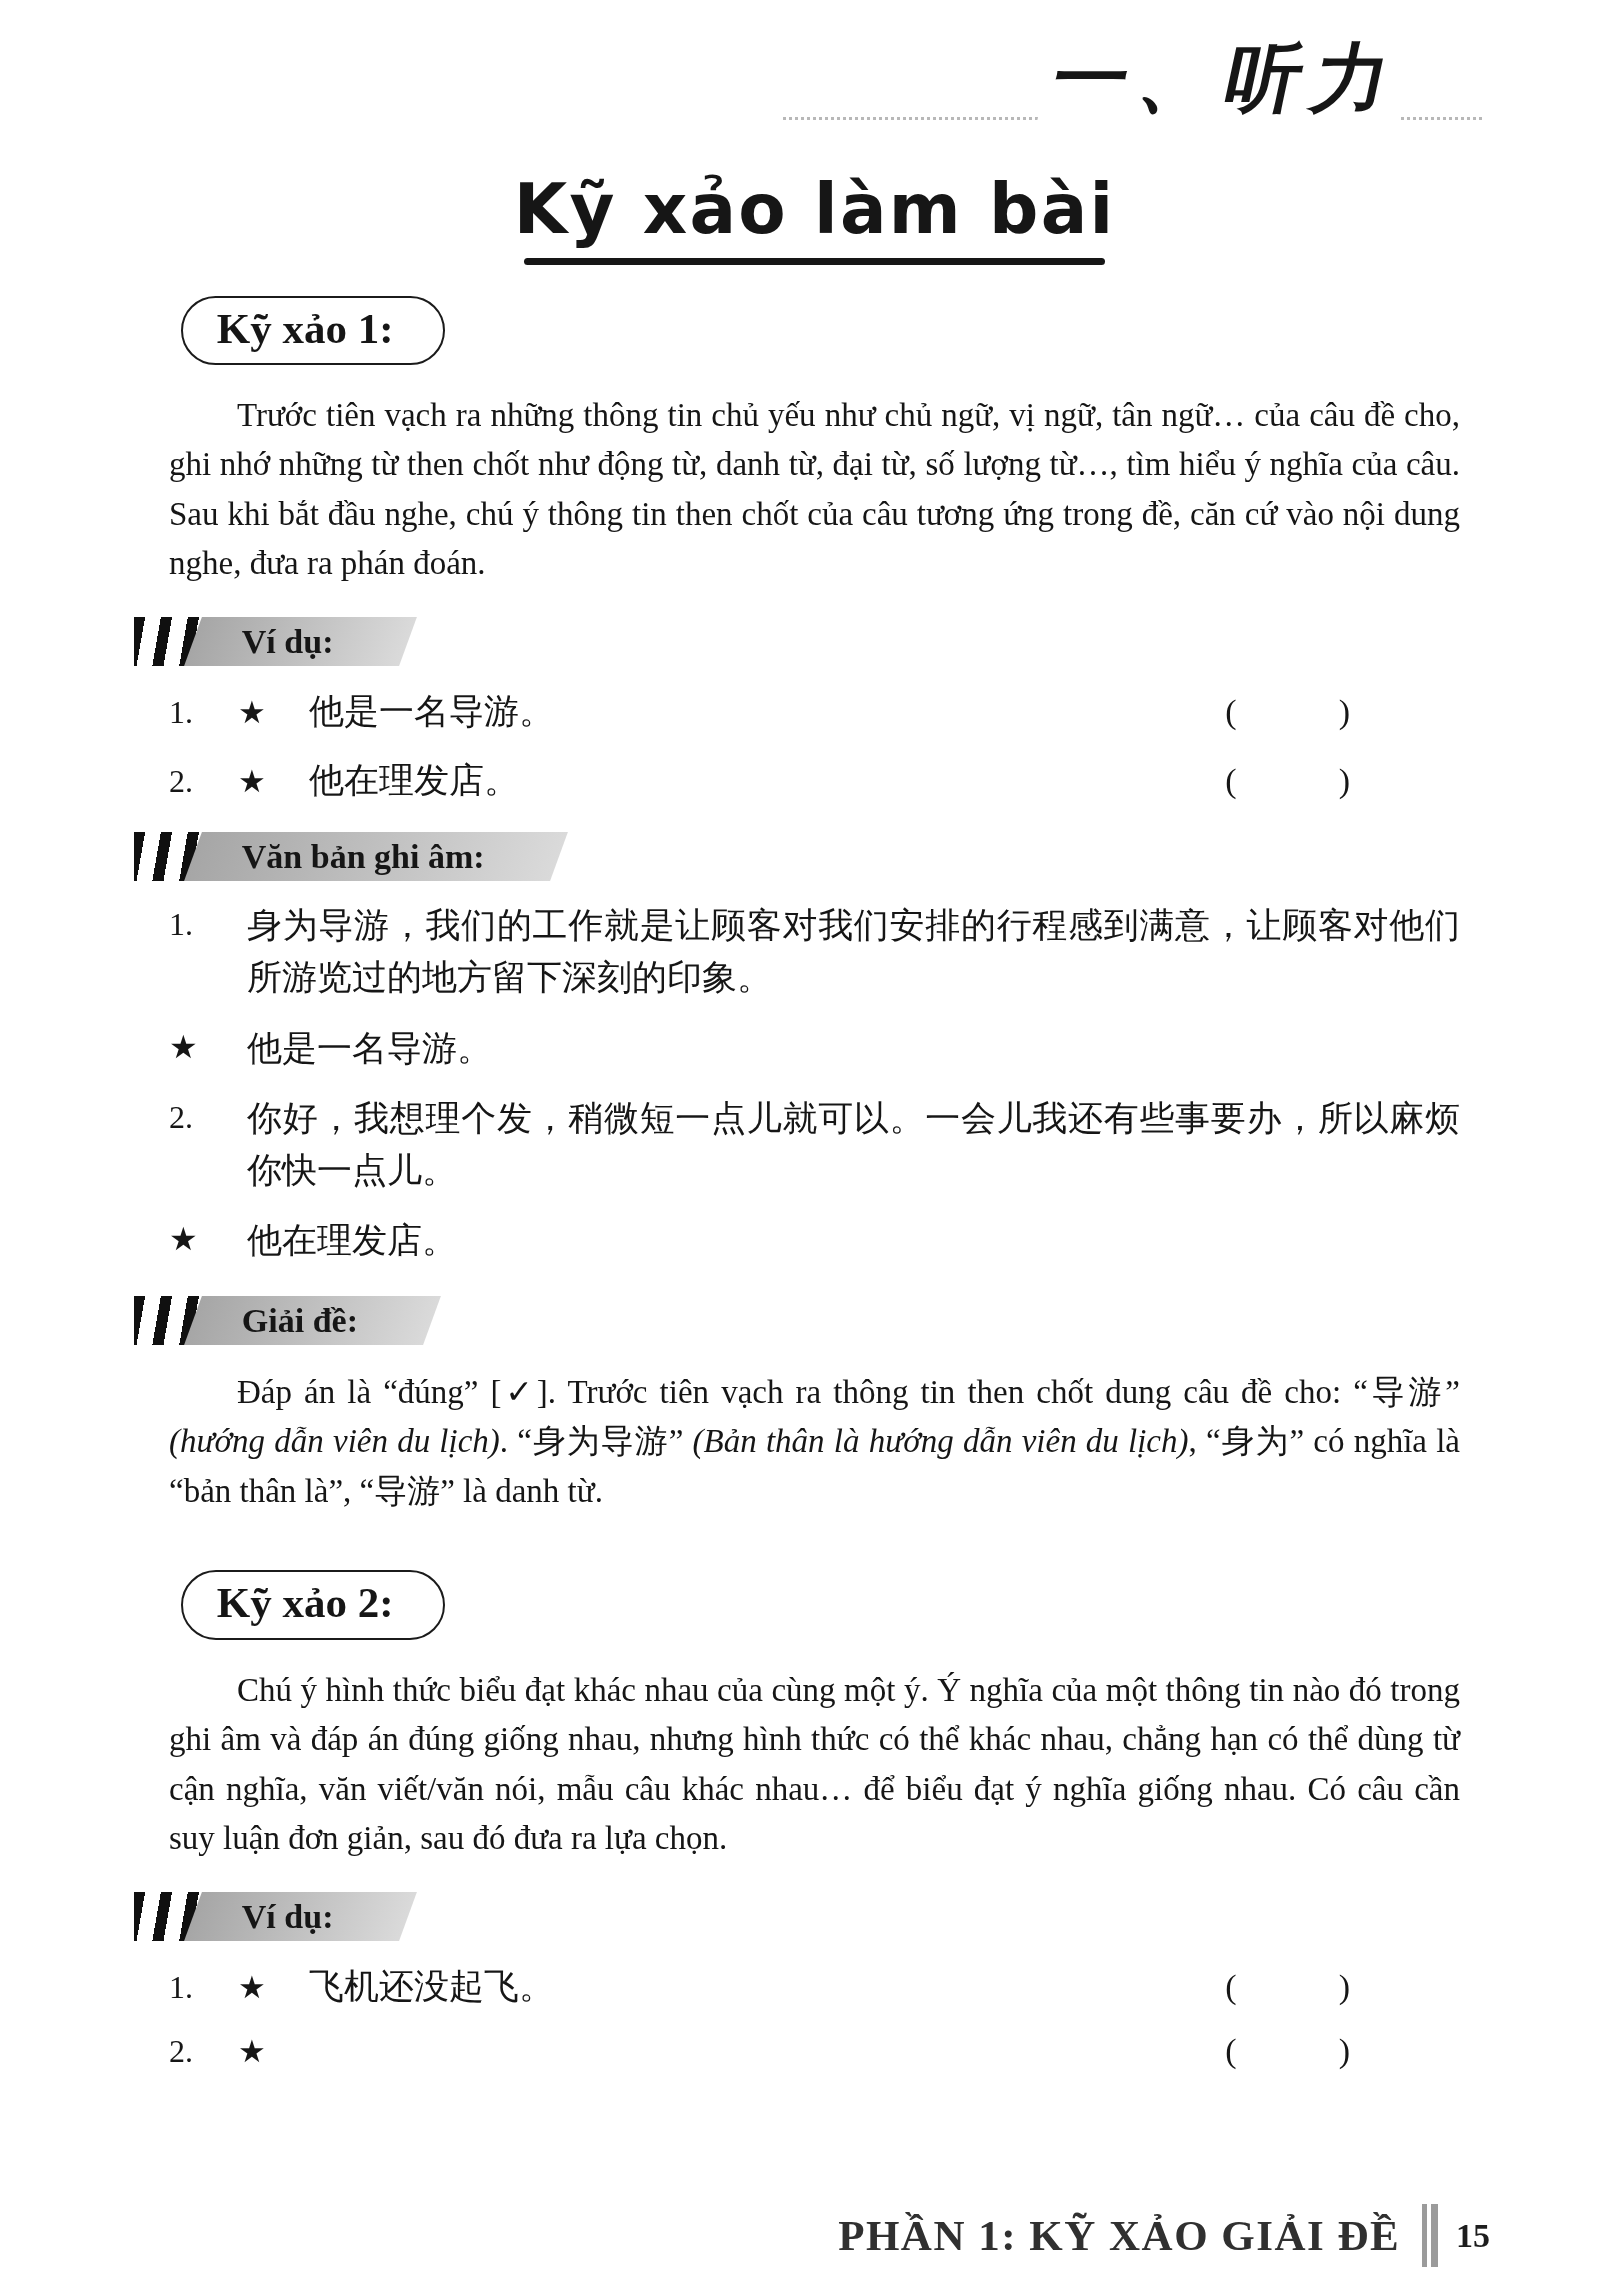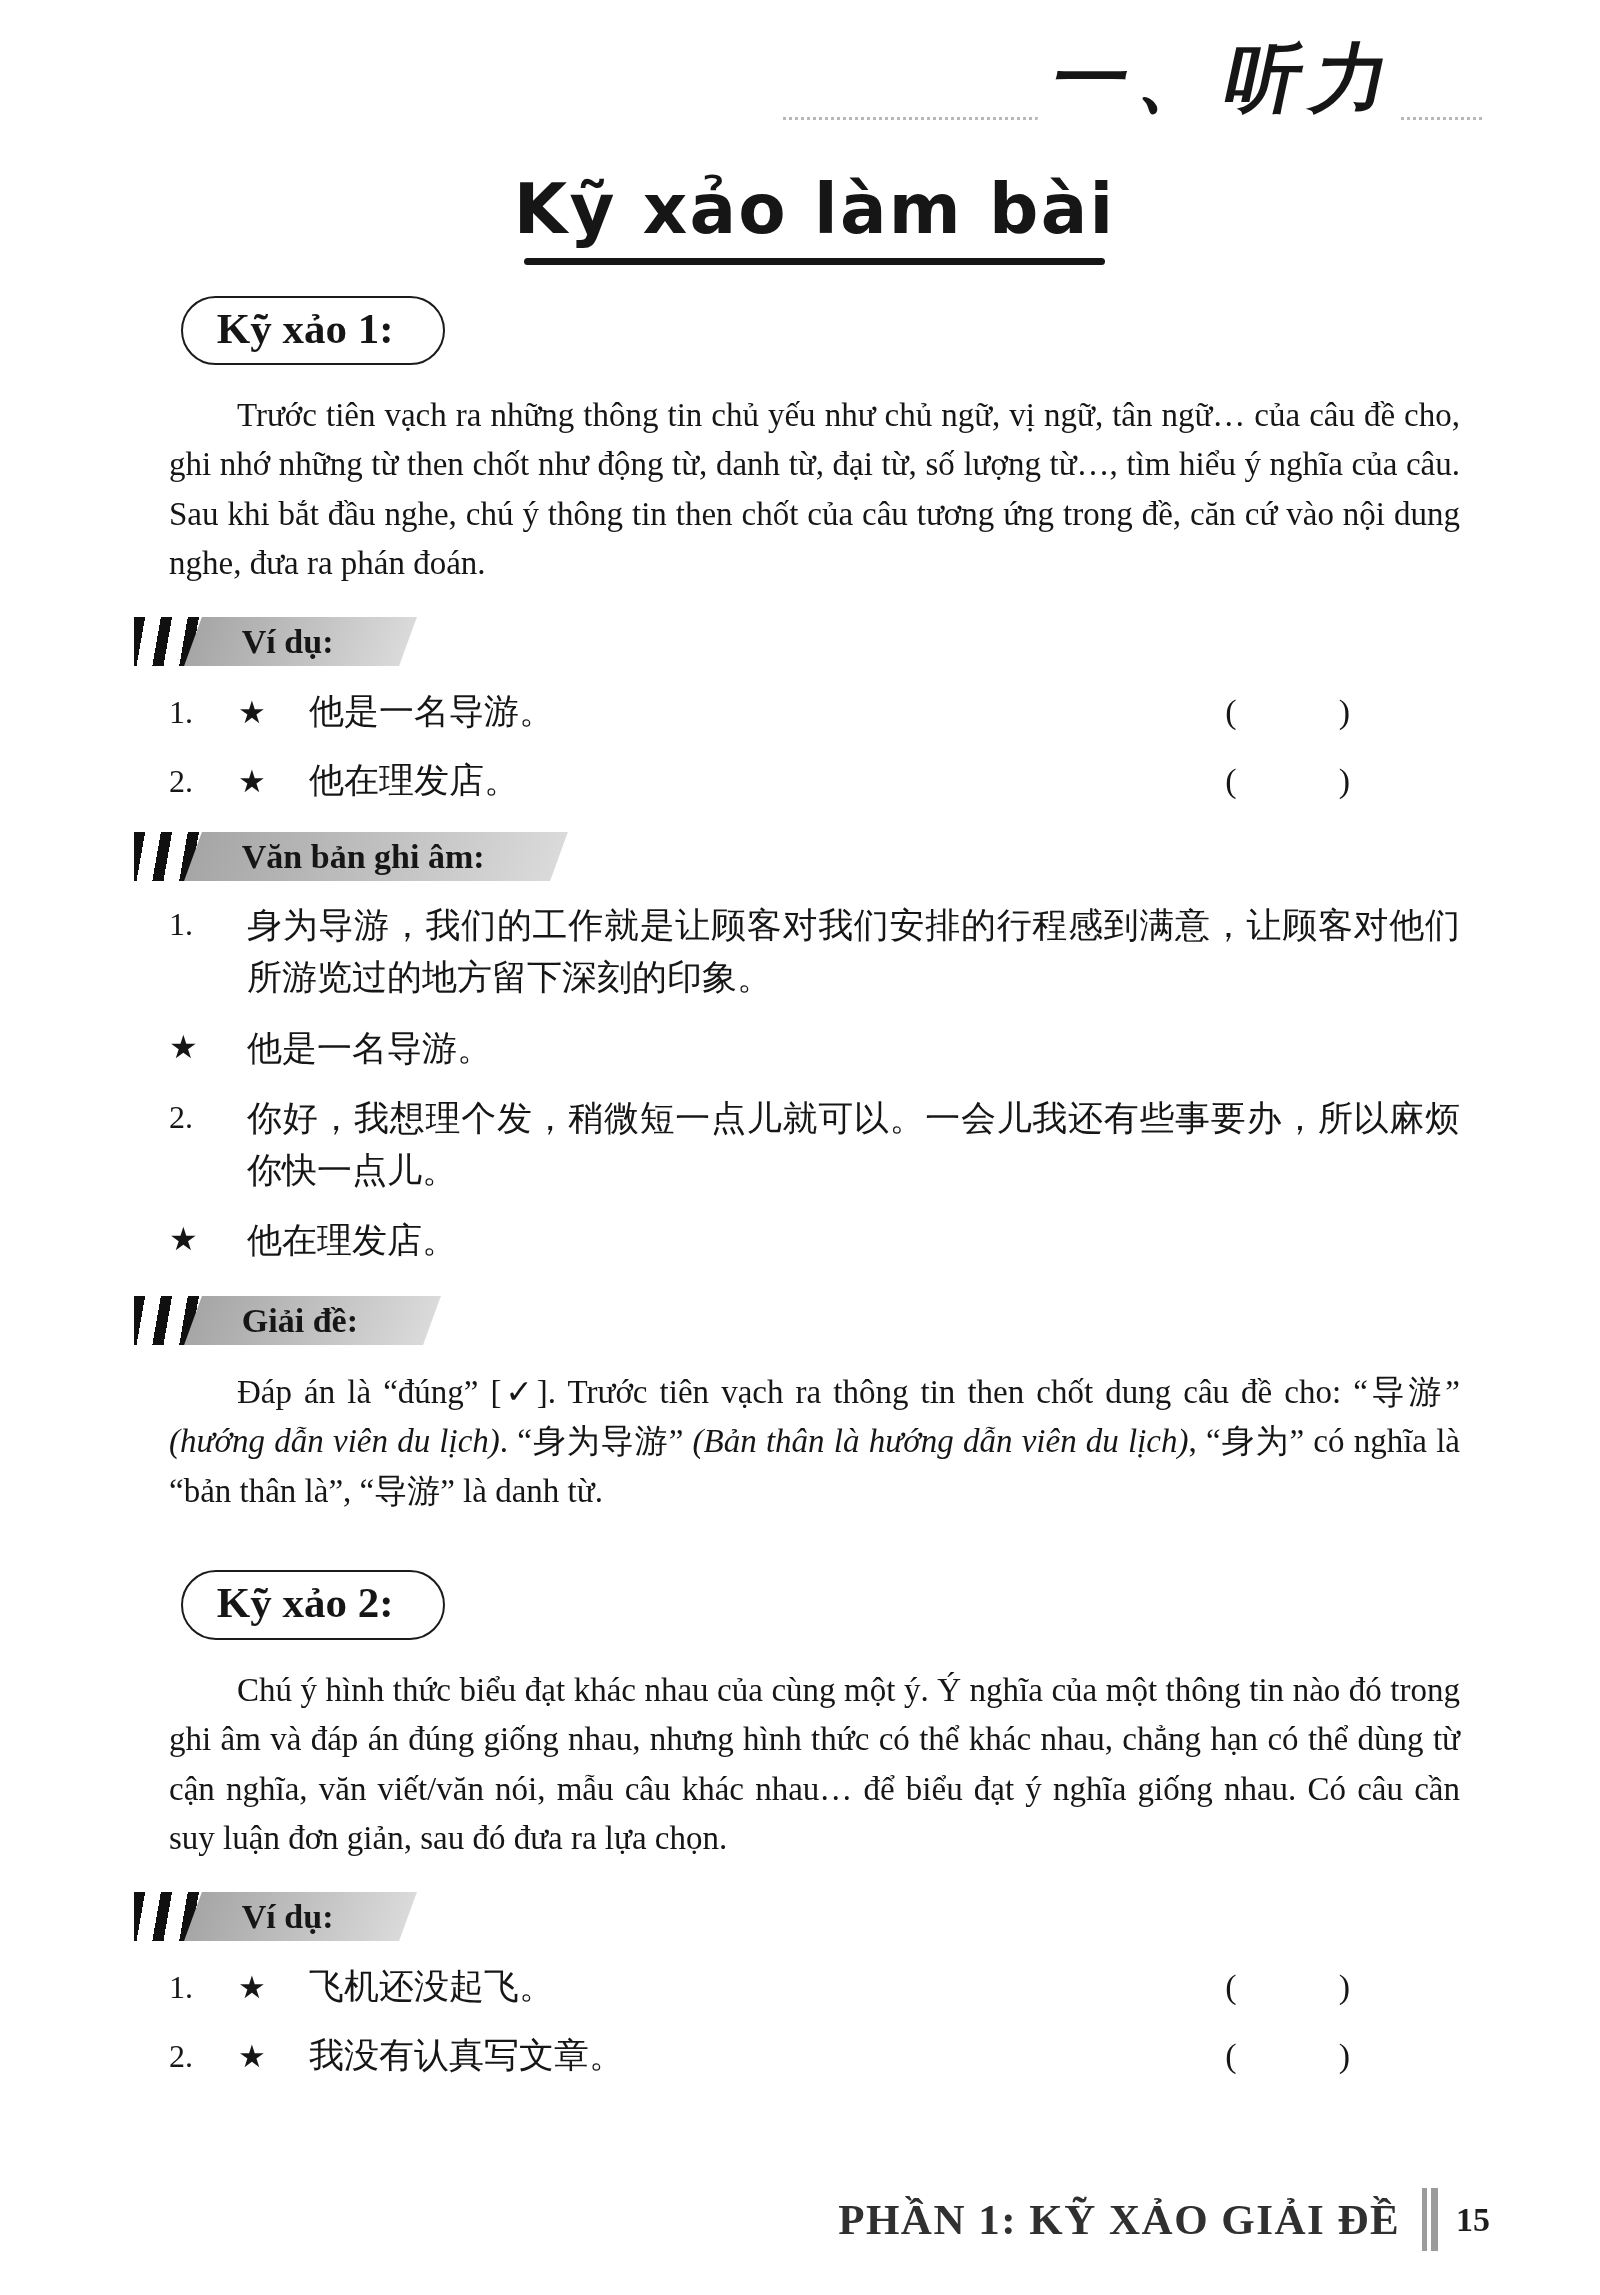--- a/index.html
+++ b/index.html
@@ -93,21 +93,21 @@
 
   
   .tr-row {
     display:flex; font-size:34px; line-height:1.5; margin:17.7px 0;
   }
   .tr-num  { width:78px; flex:none; font-size:32px; }
   .tr-text { flex:1; text-align:justify; font-size:35px; }
 
   
   .page-footer {
-    position:absolute; right:110px; bottom:44px;
+    position:absolute; right:110px; bottom:28px;
     display:flex; align-items:center;
   }
   .footer-label {
     font-size:43px; font-weight:bold; color:#303030; letter-spacing:1.5px;
   }
   .footer-divider {
     width:16px; height:63px; margin:0 17.7px 0 22px;
     background:linear-gradient(90deg,#9b9b9b 0 5.2px,#ffffff 5.2px 8.8px,#9b9b9b 8.8px 16px);
   }
   .footer-page { font-size:34px; font-weight:bold; color:#1d1d1d; }
@@ -202,21 +202,20 @@
   <div class="ex-row">
     <span class="ex-num">1.</span>
     <span class="ex-star">★</span>
     <span class="ex-text">飞机还没起飞。</span>
     <span class="ex-spacer"></span>
     <span class="ex-blank">(            )</span>
   </div>
   <div class="ex-row">
     <span class="ex-num">2.</span>
     <span class="ex-star">★</span>
-    <span class="ex-text">我没有认真写文章。</span>
     <span class="ex-spacer"></span>
     <span class="ex-blank">(            )</span>
   </div>
 
   
   <footer class="page-footer">
     <span class="footer-label">PHẦN 1: KỸ XẢO GIẢI ĐỀ</span>
     <span class="footer-divider"></span>
     <span class="footer-page">15</span>
   </footer>

